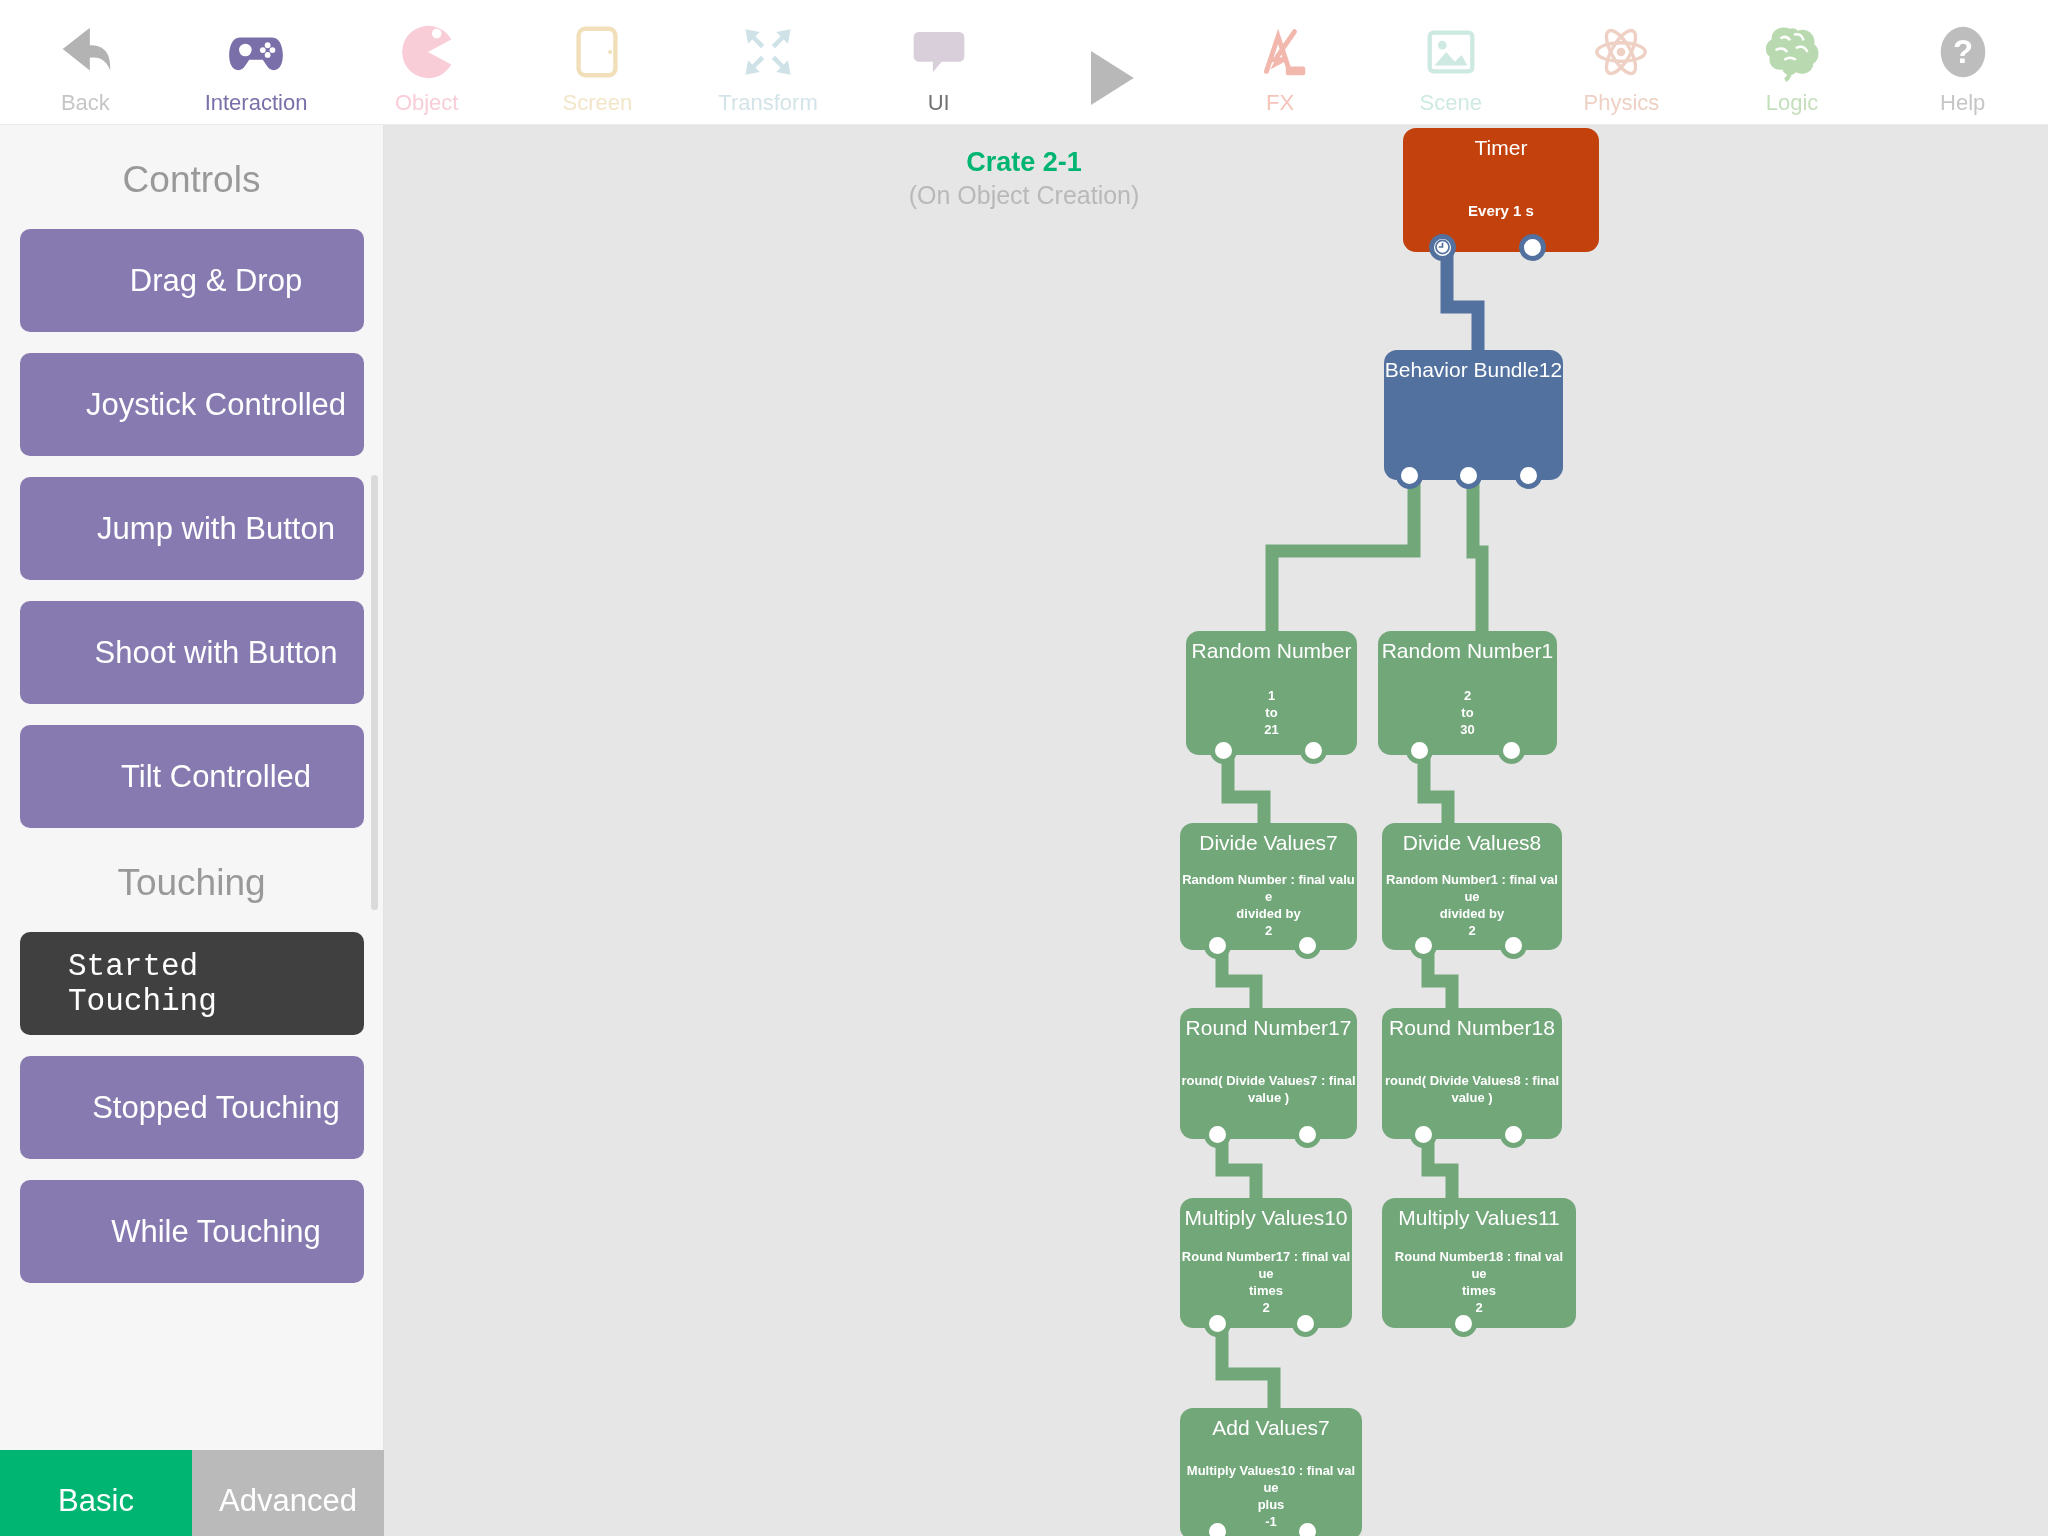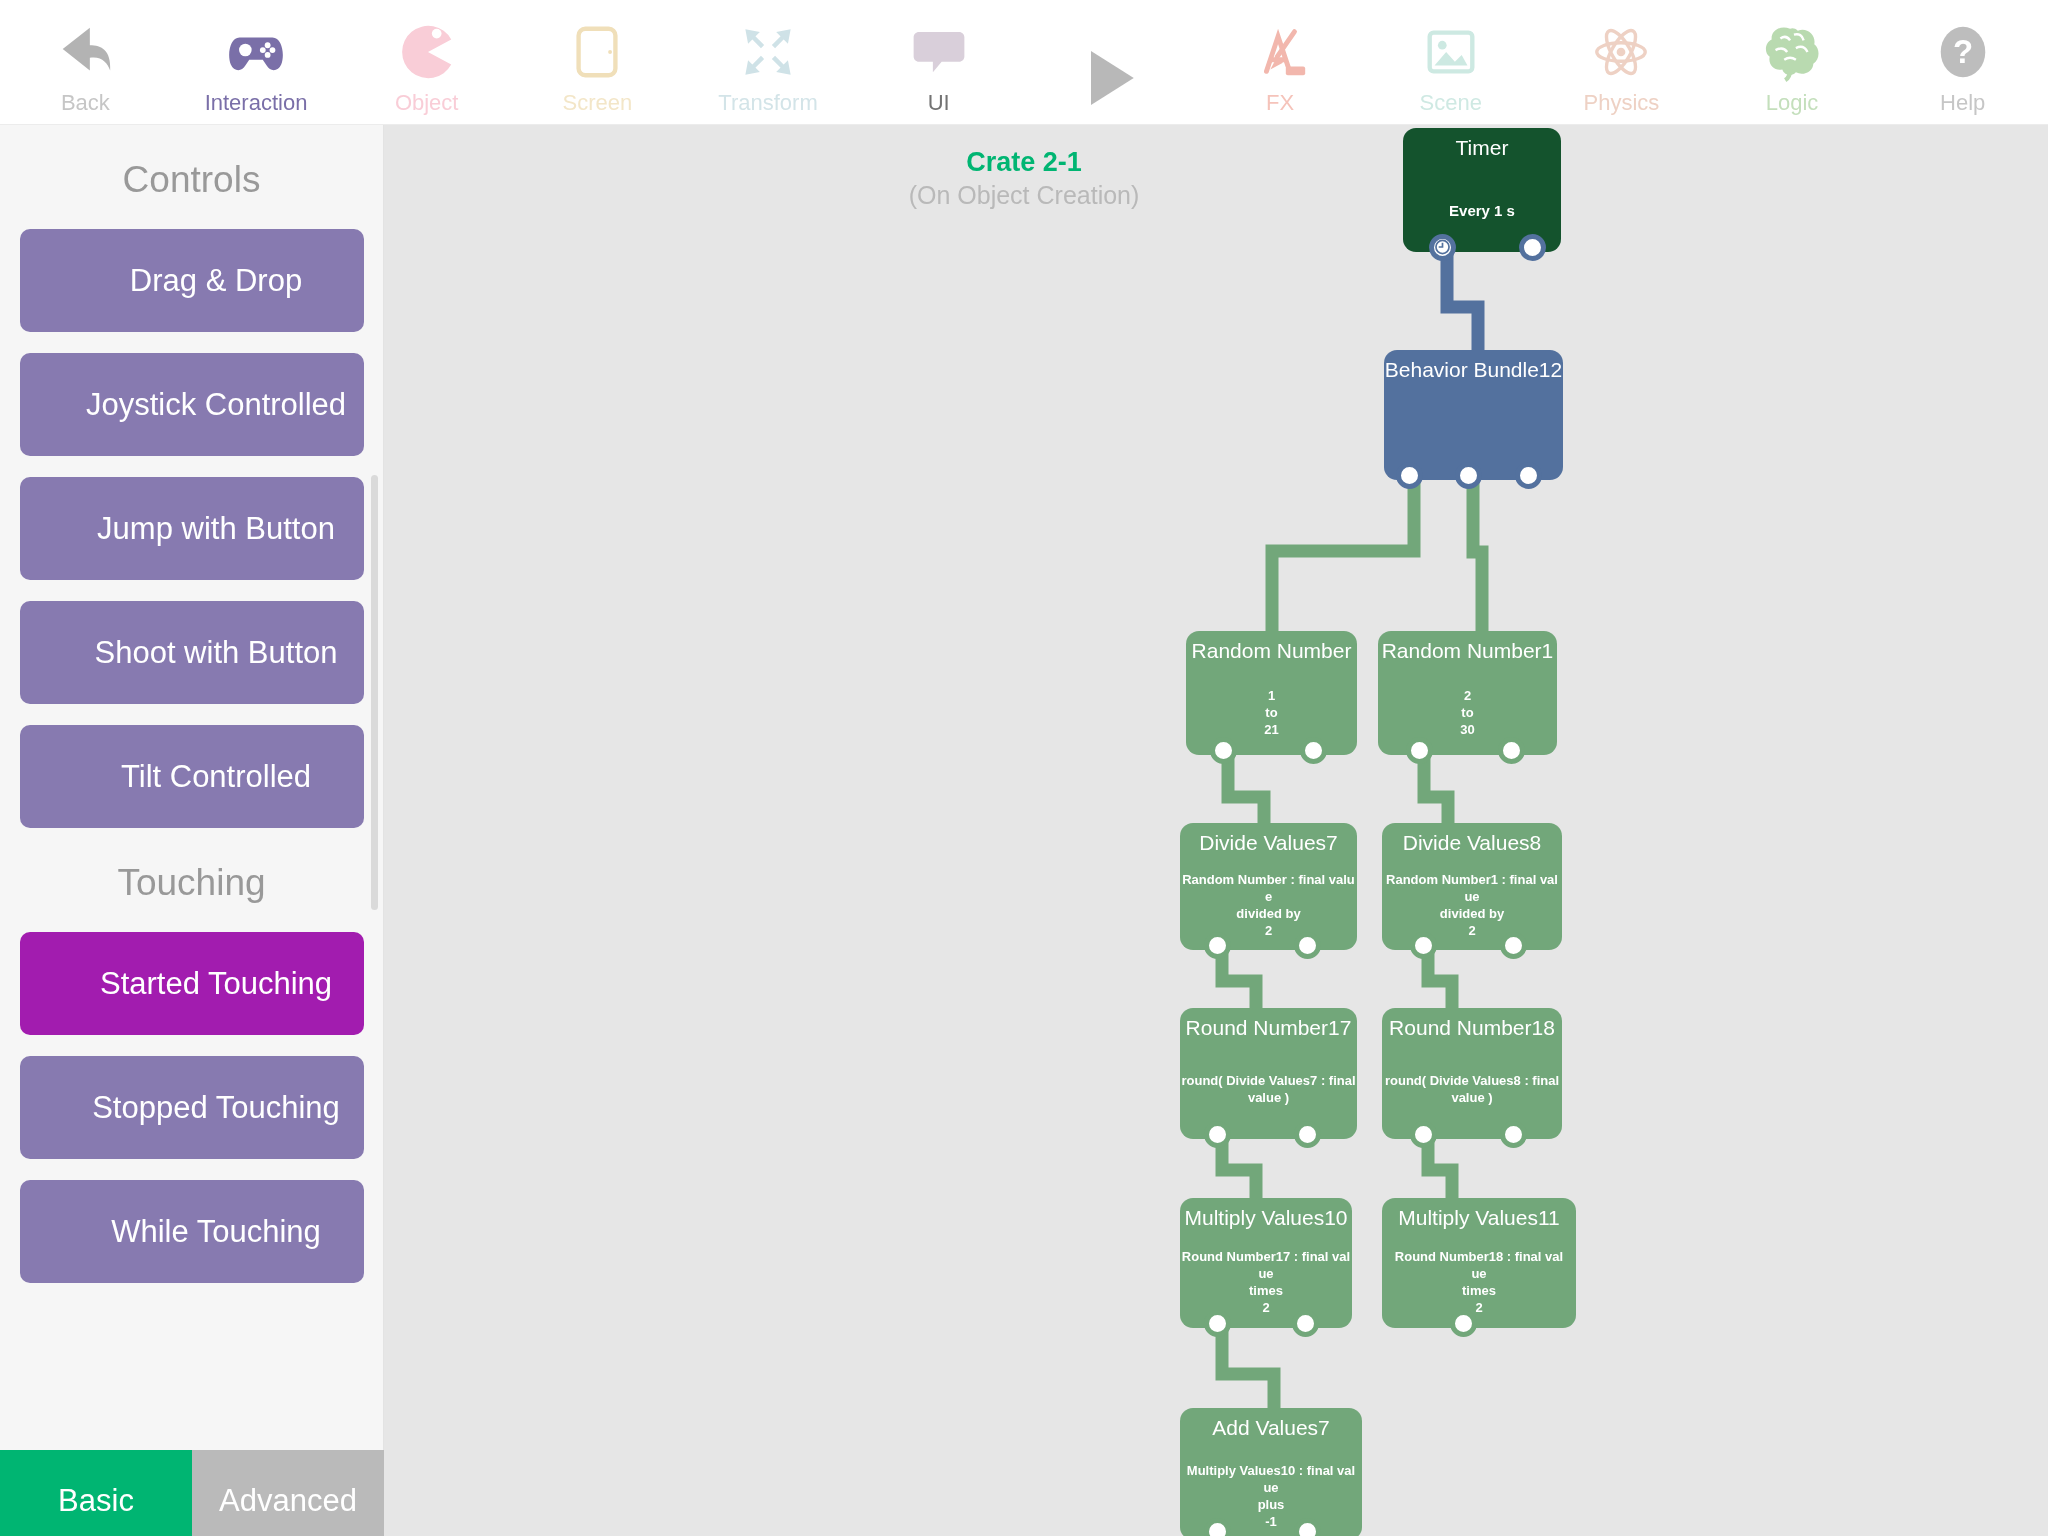--- a/index.html
+++ b/index.html
@@ -188,21 +188,21 @@
 
   <div class="sidebar">
     <div id="sidebar-sections">
         <div class="sb-heading">Controls</div>
         <div class="sb-btn" style="background: rgb(135, 122, 176);">Drag &amp; Drop</div>
         <div class="sb-btn" style="background: rgb(135, 122, 176);">Joystick Controlled</div>
         <div class="sb-btn" style="background: rgb(135, 122, 176);">Jump with Button</div>
         <div class="sb-btn" style="background: rgb(135, 122, 176);">Shoot with Button</div>
         <div class="sb-btn" style="background: rgb(135, 122, 176);">Tilt Controlled</div>
         <div class="sb-heading">Touching</div>
-        <div class="sb-btn" style="background: #a21caf;">Started Touching</div>
+        <div class="sb-btn" style="background: #404040; font-family: Liberation Mono, monospace;">Started Touching</div>
         <div class="sb-btn" style="background: rgb(135, 122, 176);">Stopped Touching</div>
         <div class="sb-btn" style="background: rgb(135, 122, 176);">While Touching</div>
       </div>
     <div class="sb-scroll"></div>
     <div class="tabs">
       <div class="tab" id="tab-basic" style="background: rgb(0, 181, 114);">Basic</div>
       <div class="tab" id="tab-advanced" style="background: rgb(186, 186, 186);">Advanced</div>
     </div>
   </div>
 
@@ -216,21 +216,21 @@
         <polyline points="1030,355 1030,426 888,426 888,517" fill="none" stroke="#72a77a" stroke-width="13"></polyline>
         <polyline points="1089,355 1089,427 1098,427 1098,517" fill="none" stroke="#72a77a" stroke-width="13"></polyline>
         <polyline points="844,630 844,672 880,672 880,709" fill="none" stroke="#72a77a" stroke-width="13"></polyline>
         <polyline points="1040,630 1040,672 1064,672 1064,709" fill="none" stroke="#72a77a" stroke-width="13"></polyline>
         <polyline points="838,825 838,856 872,856 872,893" fill="none" stroke="#72a77a" stroke-width="13"></polyline>
         <polyline points="1044,825 1044,856 1068,856 1068,893" fill="none" stroke="#72a77a" stroke-width="13"></polyline>
         <polyline points="838,1014 838,1045 872,1045 872,1083" fill="none" stroke="#72a77a" stroke-width="13"></polyline>
         <polyline points="1044,1014 1044,1045 1068,1045 1068,1083" fill="none" stroke="#72a77a" stroke-width="13"></polyline>
         <polyline points="838,1203 838,1249 890,1249 890,1293" fill="none" stroke="#72a77a" stroke-width="13"></polyline>
       </svg>
-      <div class="node" style="left: 1019px; top: 3px; width: 158px; height: 124px; background: #14532d;">
+      <div class="node" style="left: 1019px; top: 3px; width: 196px; height: 124px; background: #c2410c;">
         <div class="node-title">Timer</div>
         <div class="node-body" style="margin-top: 42px; font-size: 15px;">
           <div>Every 1 s</div>
         </div>
       </div>
       <div class="port" style="left: 1044.5px; top: 108.5px; border-color: rgb(83, 113, 158);">
         <svg width="26" height="26" viewBox="0 0 26 26" xmlns="http://www.w3.org/2000/svg">
      <circle cx="13" cy="13" r="10" fill="none" stroke="#53719e" stroke-width="2.6"></circle>
      <path d="M13 6.5 L13 13 L7.2 13" fill="none" stroke="#53719e" stroke-width="2.6"></path>
         </svg>

